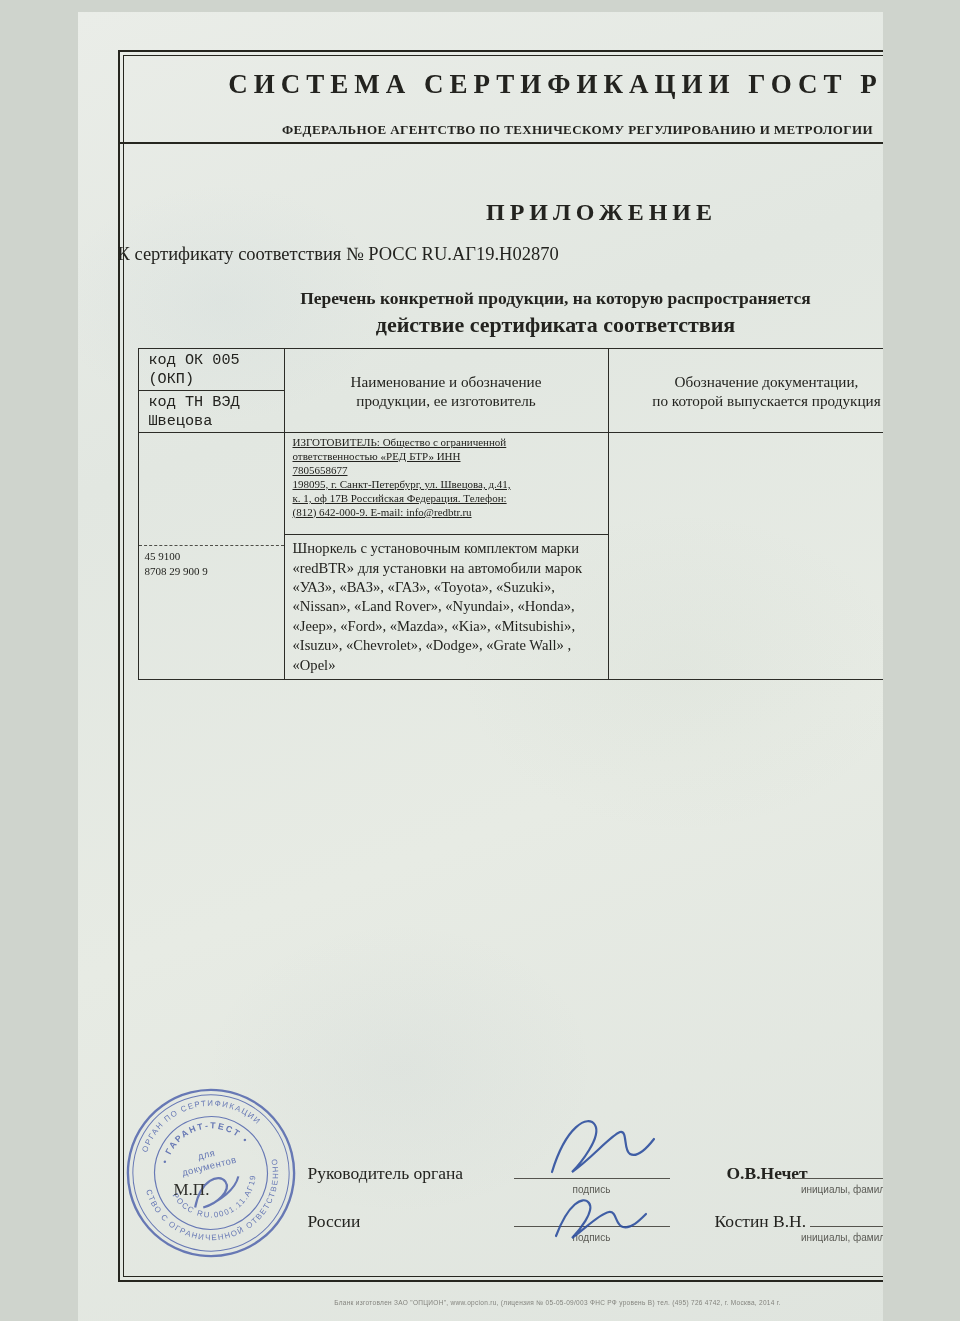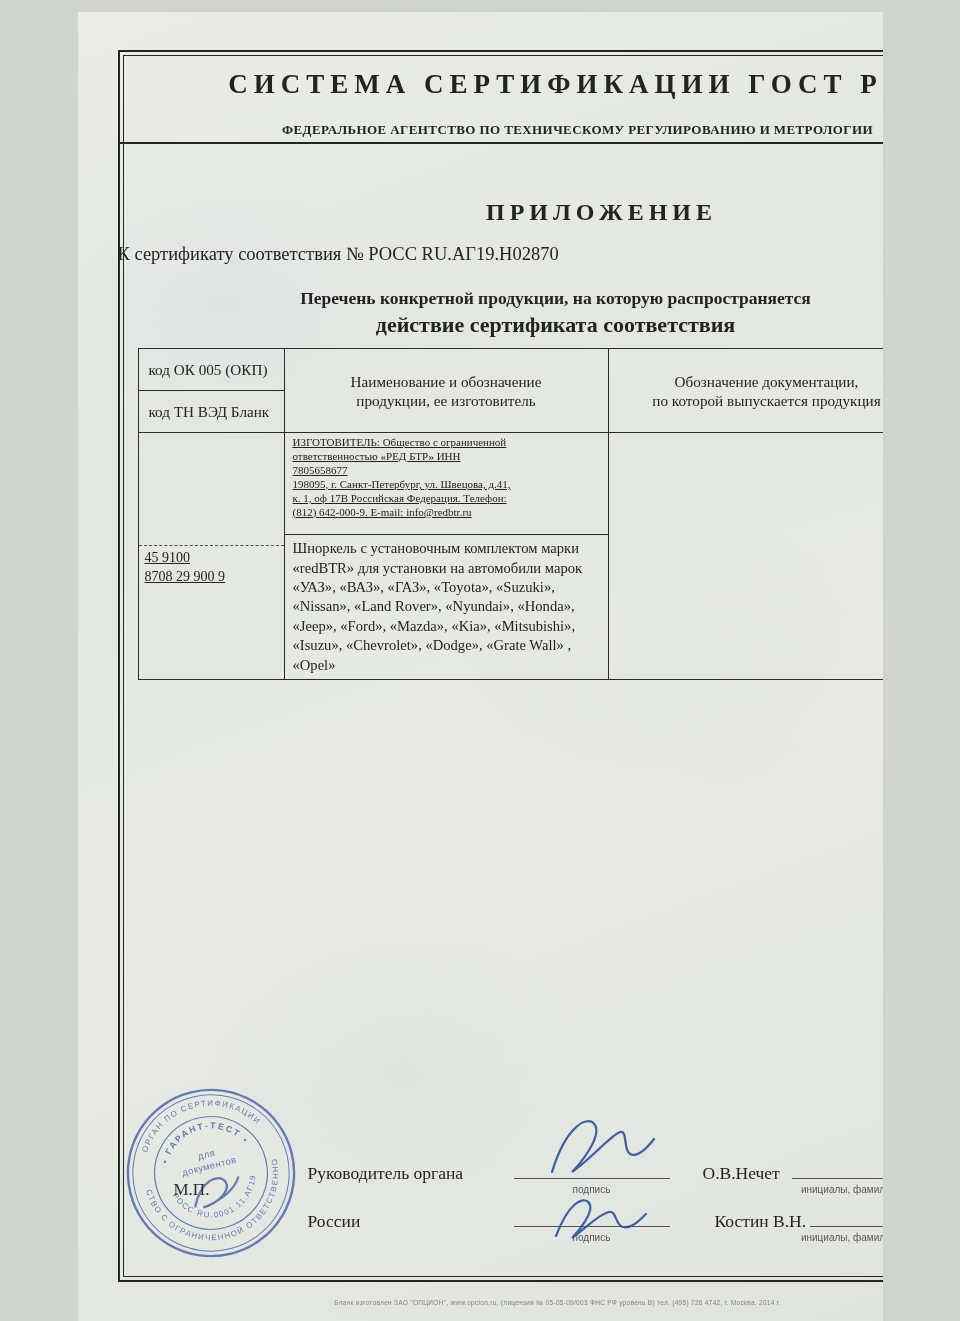--- a/index.html
+++ b/index.html
@@ -32,40 +32,40 @@
     font-size:24px;font-weight:bold;letter-spacing:5px;padding-left:46px;}
   .cert-line{position:absolute;left:40px;top:232px;width:876px;text-align:left;font-size:18.5px;}
   .scope1{position:absolute;left:40px;top:276px;width:876px;text-align:center;font-size:17.5px;font-weight:bold;}
   .scope2{position:absolute;left:40px;top:300px;width:876px;text-align:center;font-size:22px;font-weight:bold;}
 
   .ptable{position:absolute;left:60px;top:336px;width:786px;border:1.6px solid #2c2c27;
     display:grid;grid-template-columns:146px 324px 1fr;grid-template-rows:84px 246px;
     font-size:15.2px;line-height:1.25;background:transparent;}
   .bR{border-right:1.6px solid #2c2c27;}
   .bB{border-bottom:1.6px solid #2c2c27;}
-  .c1h{display:flex;flex-direction:column;}
+  .c1h{display:flex;flex-direction:column;font-family:Liberation Mono, monospace;}
   .c1h .half{flex:1;display:flex;align-items:center;padding:0 10px;}
   .c1h .half.top{border-bottom:1.6px solid #2c2c27;}
   .chdr{display:flex;align-items:center;justify-content:center;text-align:center;}
   .preline{white-space:pre-line;}
-  .c1b{font-size:14px;text-decoration:underline;}
+  .c1b{font-size:11px;}
   .c1-spacer{height:112px;}
   .c1-dash{border-top:1.6px dashed #4e4e48;}
   .codes{padding:3px 6px;line-height:1.35;}
   .c2b{display:flex;flex-direction:column;}
   .manu{height:112px;border-bottom:1.6px solid #2c2c27;padding:3px 8px;
     font-size:11px;line-height:1.27;text-decoration:underline;}
   .prod{flex:1;padding:4px 8px;font-size:14.6px;line-height:1.33;}
 
   .mp{position:absolute;left:96px;top:1168px;font-size:17px;color:#2e2e2a;z-index:6;}
   .sig-label{position:absolute;font-weight:normal;font-size:17.5px;}
   .head-label{left:230px;top:1151px;}
   .expert-label{left:230px;top:1199px;}
   .sig-name{position:absolute;font-size:17.5px;}
-  .head-name{left:625px;top:1151px;}
+  .head-name{left:649px;top:1151px;font-weight:bold;}
   .expert-name{left:637px;top:1199px;}
   .uline{position:absolute;height:14px;border-bottom:1.3px solid #55544e;}
   .line-head-sign{left:436px;top:1152px;width:156px;}
   .line-head-name{left:714px;top:1152px;width:134px;}
   .line-exp-sign{left:436px;top:1200px;width:156px;}
   .line-exp-name{left:732px;top:1200px;width:116px;}
   .cap{position:absolute;font-size:10px;color:#5b5b55;font-family:"Liberation Sans",sans-serif;text-align:center;}
   .cap-head-sign{left:436px;top:1172px;width:156px;}
   .cap-head-name{left:694px;top:1172px;width:154px;}
   .cap-exp-sign{left:436px;top:1220px;width:156px;}
@@ -101,21 +101,21 @@
 
 
   <div class="apx-title">ПРИЛОЖЕНИЕ</div>
   <div class="cert-line">К сертификату соответствия №  РОСС RU.АГ19.Н02870</div>
   <div class="scope1">Перечень конкретной продукции,  на которую распространяется</div>
   <div class="scope2">действие сертификата соответствия</div>
 
   <div class="ptable">
     <div class="c1h bR bB">
       <div class="half top">код ОК 005 (ОКП)</div>
-      <div class="half">код ТН ВЭД Бланк</div>
+      <div class="half">код ТН ВЭД Швецова</div>
     </div>
     <div class="chdr preline bR bB">Наименование и обозначение
 продукции, ее изготовитель</div>
     <div class="chdr preline bB">Обозначение документации,
 по которой выпускается продукция</div>
 
     <div class="c1b bR">
       <div class="c1-spacer"></div>
       <div class="c1-dash"></div>
       <div class="codes">

